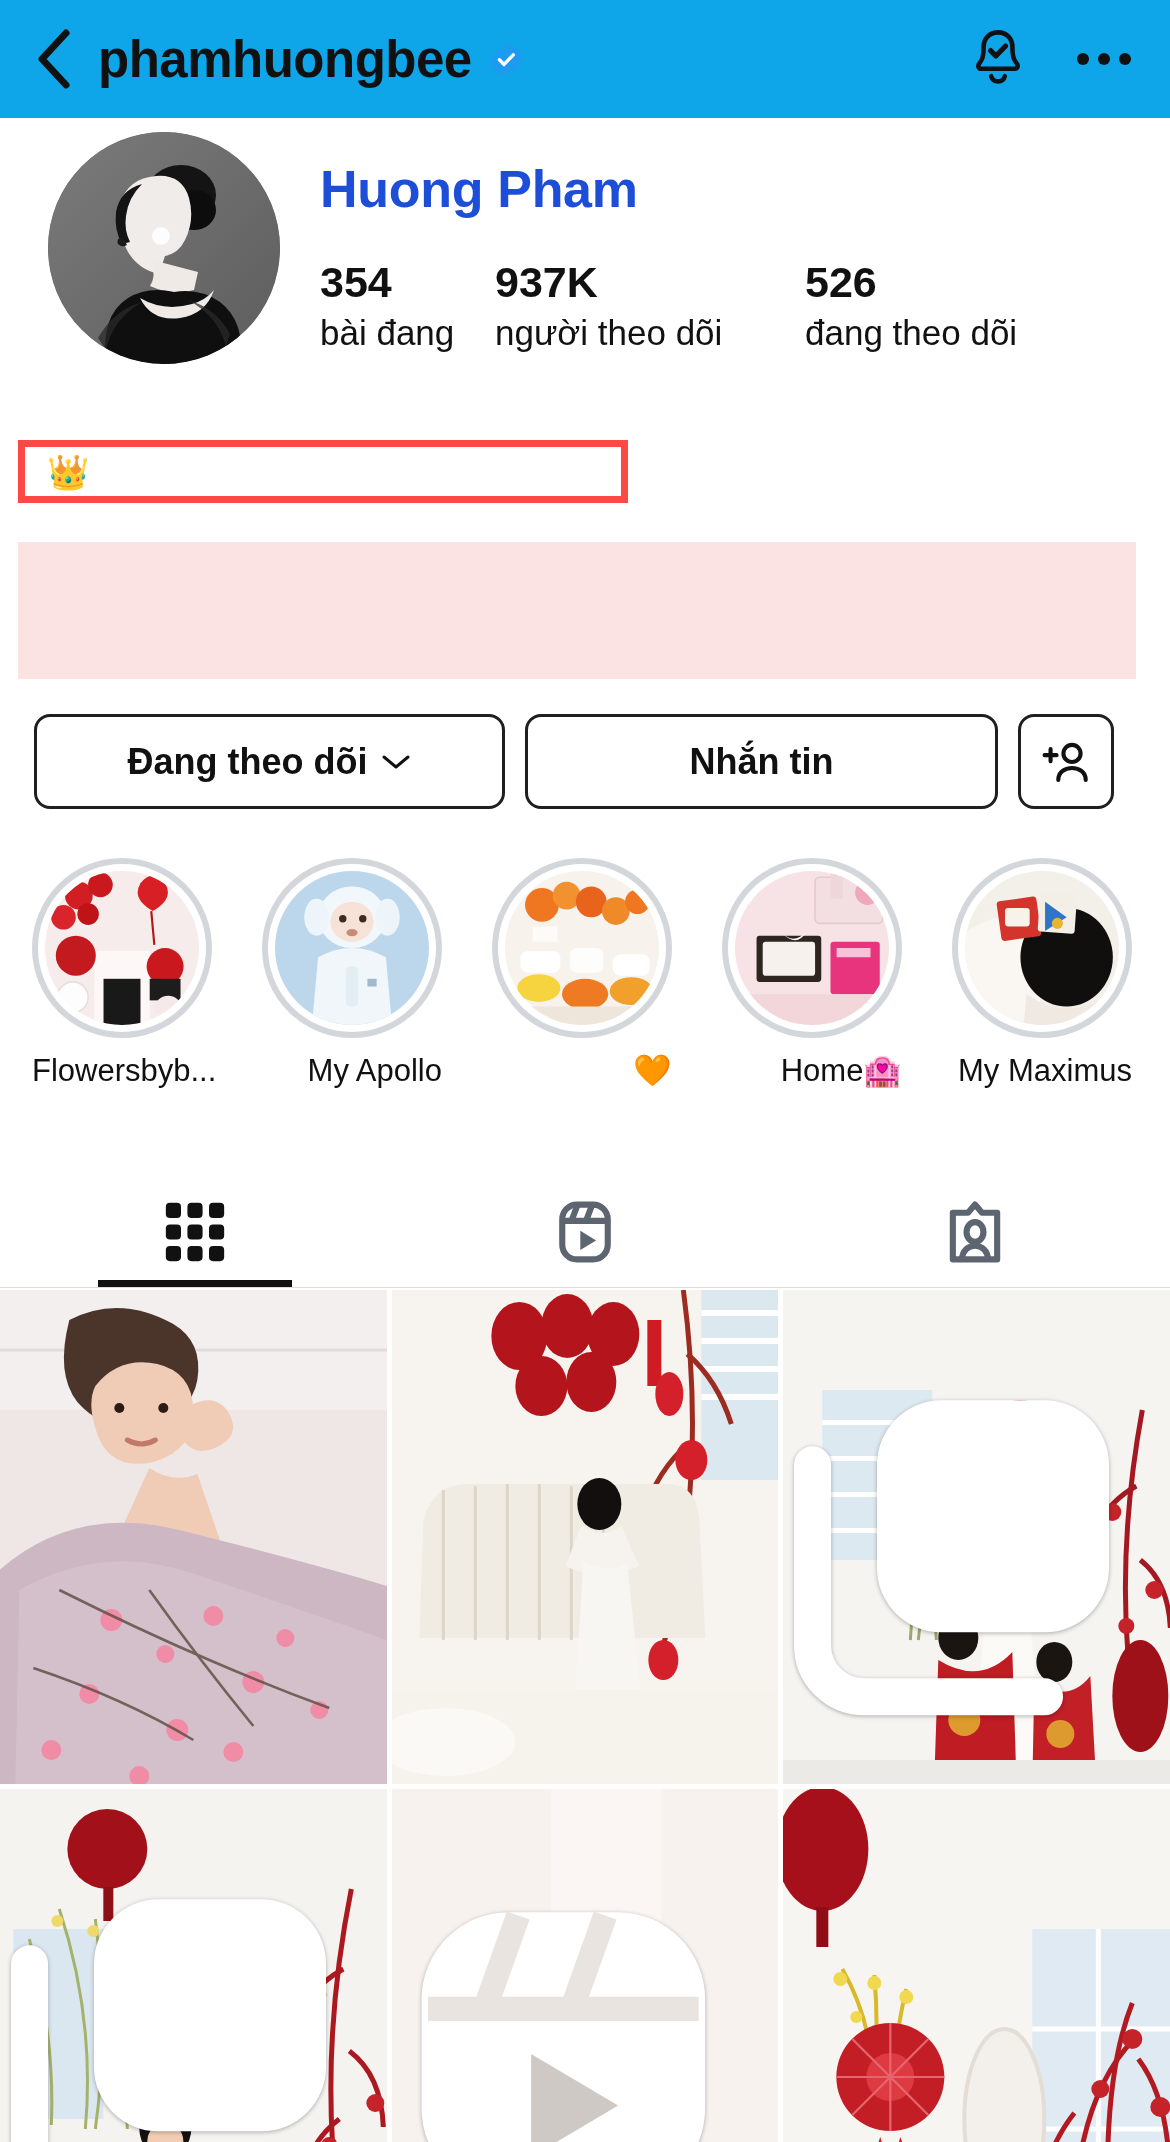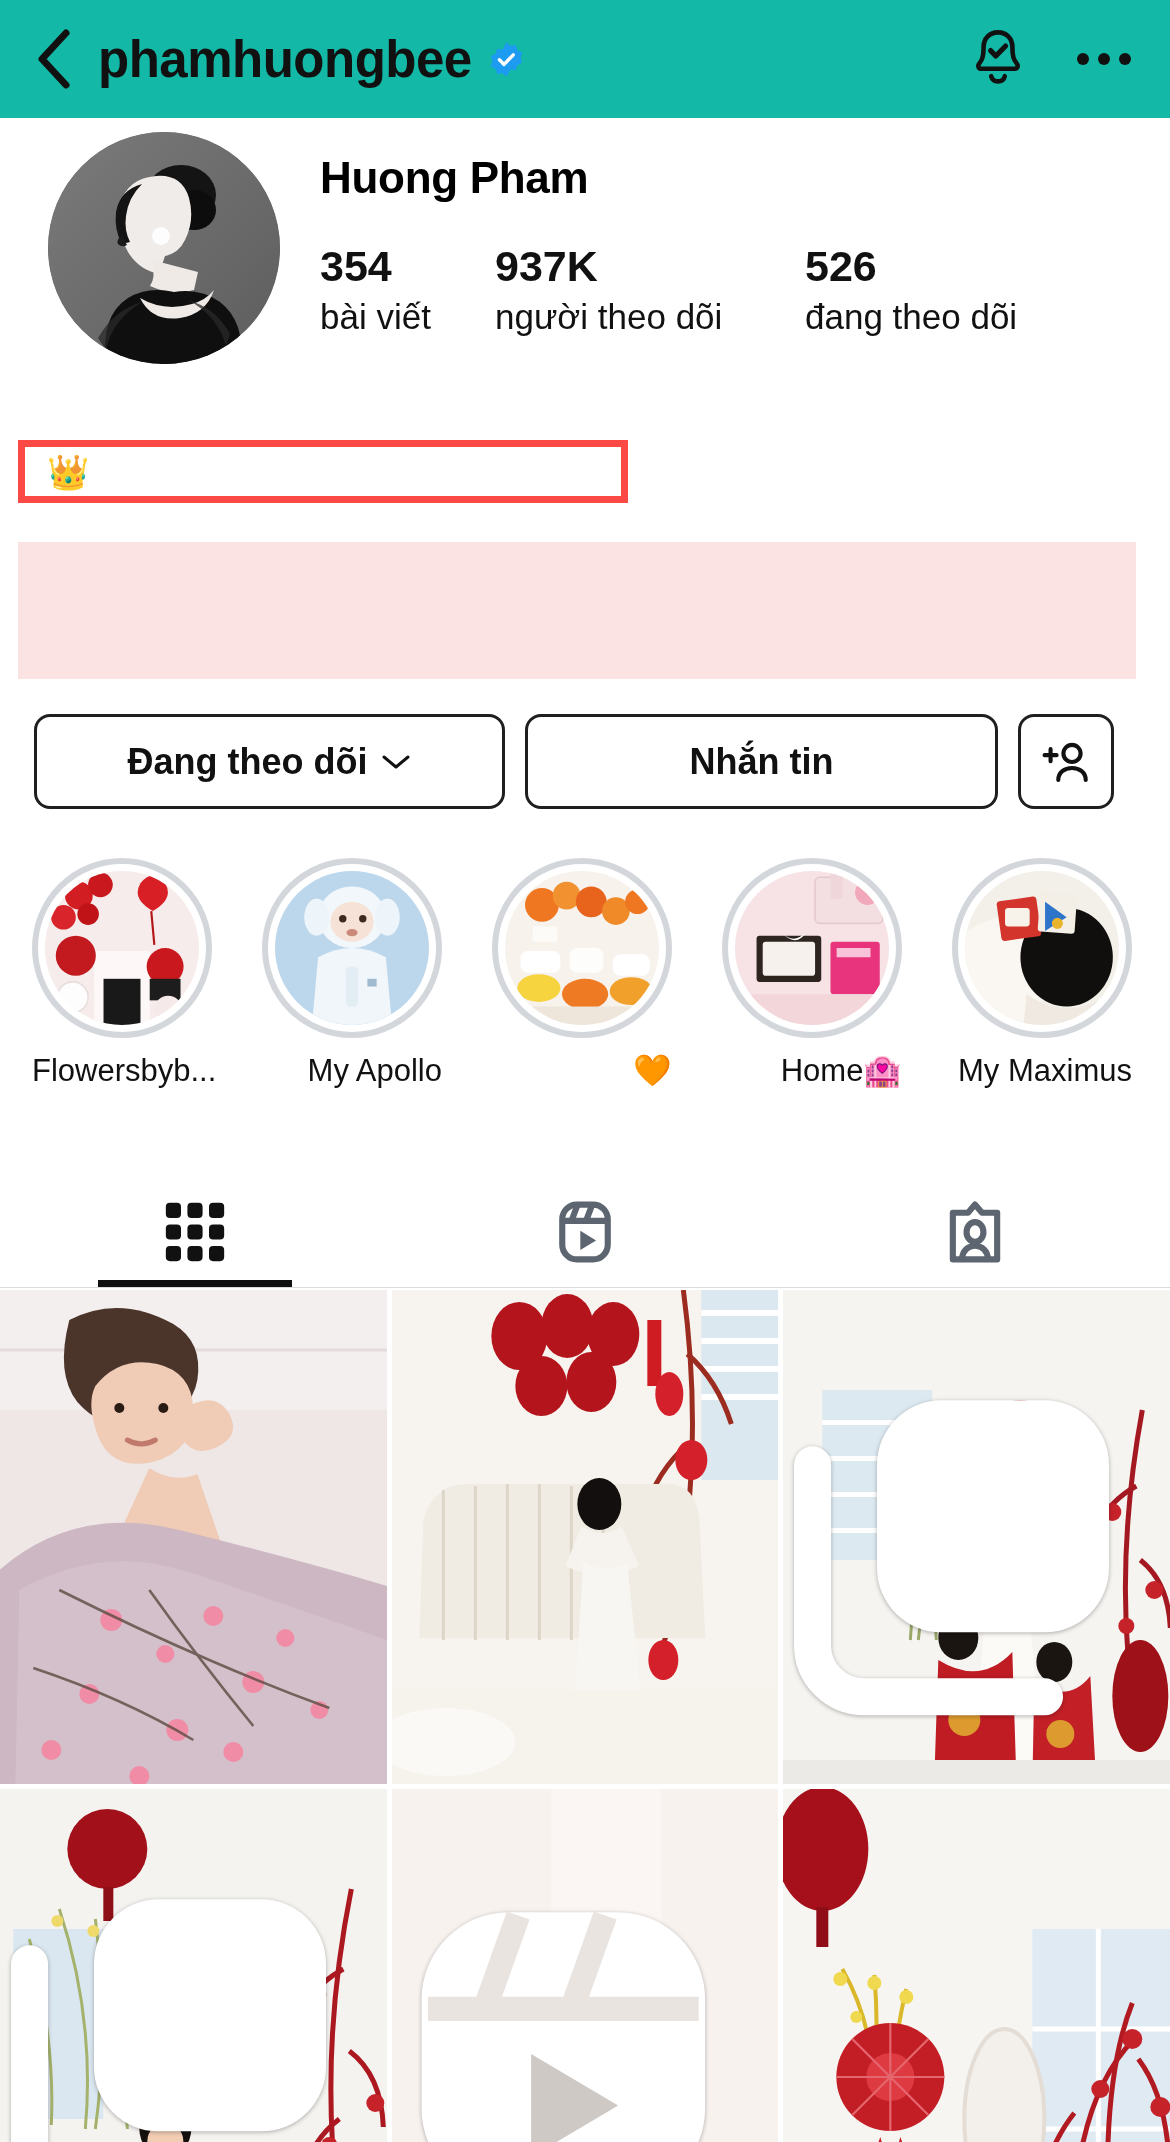--- a/index.html
+++ b/index.html
@@ -11,21 +11,21 @@
     overflow:hidden;
     position:relative;
   }
 
   
   .header {
     height:118px;
     display:flex;
     align-items:center;
     padding:0 30px 0 22px;
-    background:#14b8a6;
+    background:#0ea5e9;
   }
   .back-btn {
     width:64px; height:64px;
     display:flex; align-items:center; justify-content:center;
     flex:0 0 auto;
   }
   .username-wrap {
     display:flex; align-items:center;
     gap:16px;
     margin-left:12px;
@@ -65,25 +65,26 @@
     position:relative;
   }
   .avatar svg { display:block; width:100%; height:100%; }
 
   .profile-right {
     flex:1 1 auto;
     padding-left:40px;
     padding-top:22px;
   }
   .display-name {
-    font-size:44px;
+    font-size:52px;
     font-weight:bold;
-    color:#000000;
+    color:#1d4ed8;
     line-height:1.1;
     letter-spacing:-0.3px;
+    margin-top:7px;
   }
   .stats {
     display:flex;
     margin-top:40px;
     padding-right:40px;
   }
   .stat { flex:0 0 auto; }
   .stat:nth-child(1){ width:175px; }
   .stat:nth-child(2){ width:310px; }
   .stat:nth-child(3){ width:280px; }
@@ -305,21 +306,21 @@
         <path d="M182 202 q-14-26-42-34 q30 16 38 46z" fill="#2a2a2a" opacity=".75"></path>
       </g>
     </svg>
   </div>
 
   <div class="profile-right">
     <div class="display-name">Huong Pham</div>
     <div class="stats">
       <div class="stat">
         <div class="stat-num">354</div>
-        <div class="stat-label">bài viết</div>
+        <div class="stat-label">bài đang</div>
       </div>
       <div class="stat">
         <div class="stat-num">937K</div>
         <div class="stat-label">người theo dõi</div>
       </div>
       <div class="stat">
         <div class="stat-num">526</div>
         <div class="stat-label">đang theo dõi</div>
       </div>
     </div>

